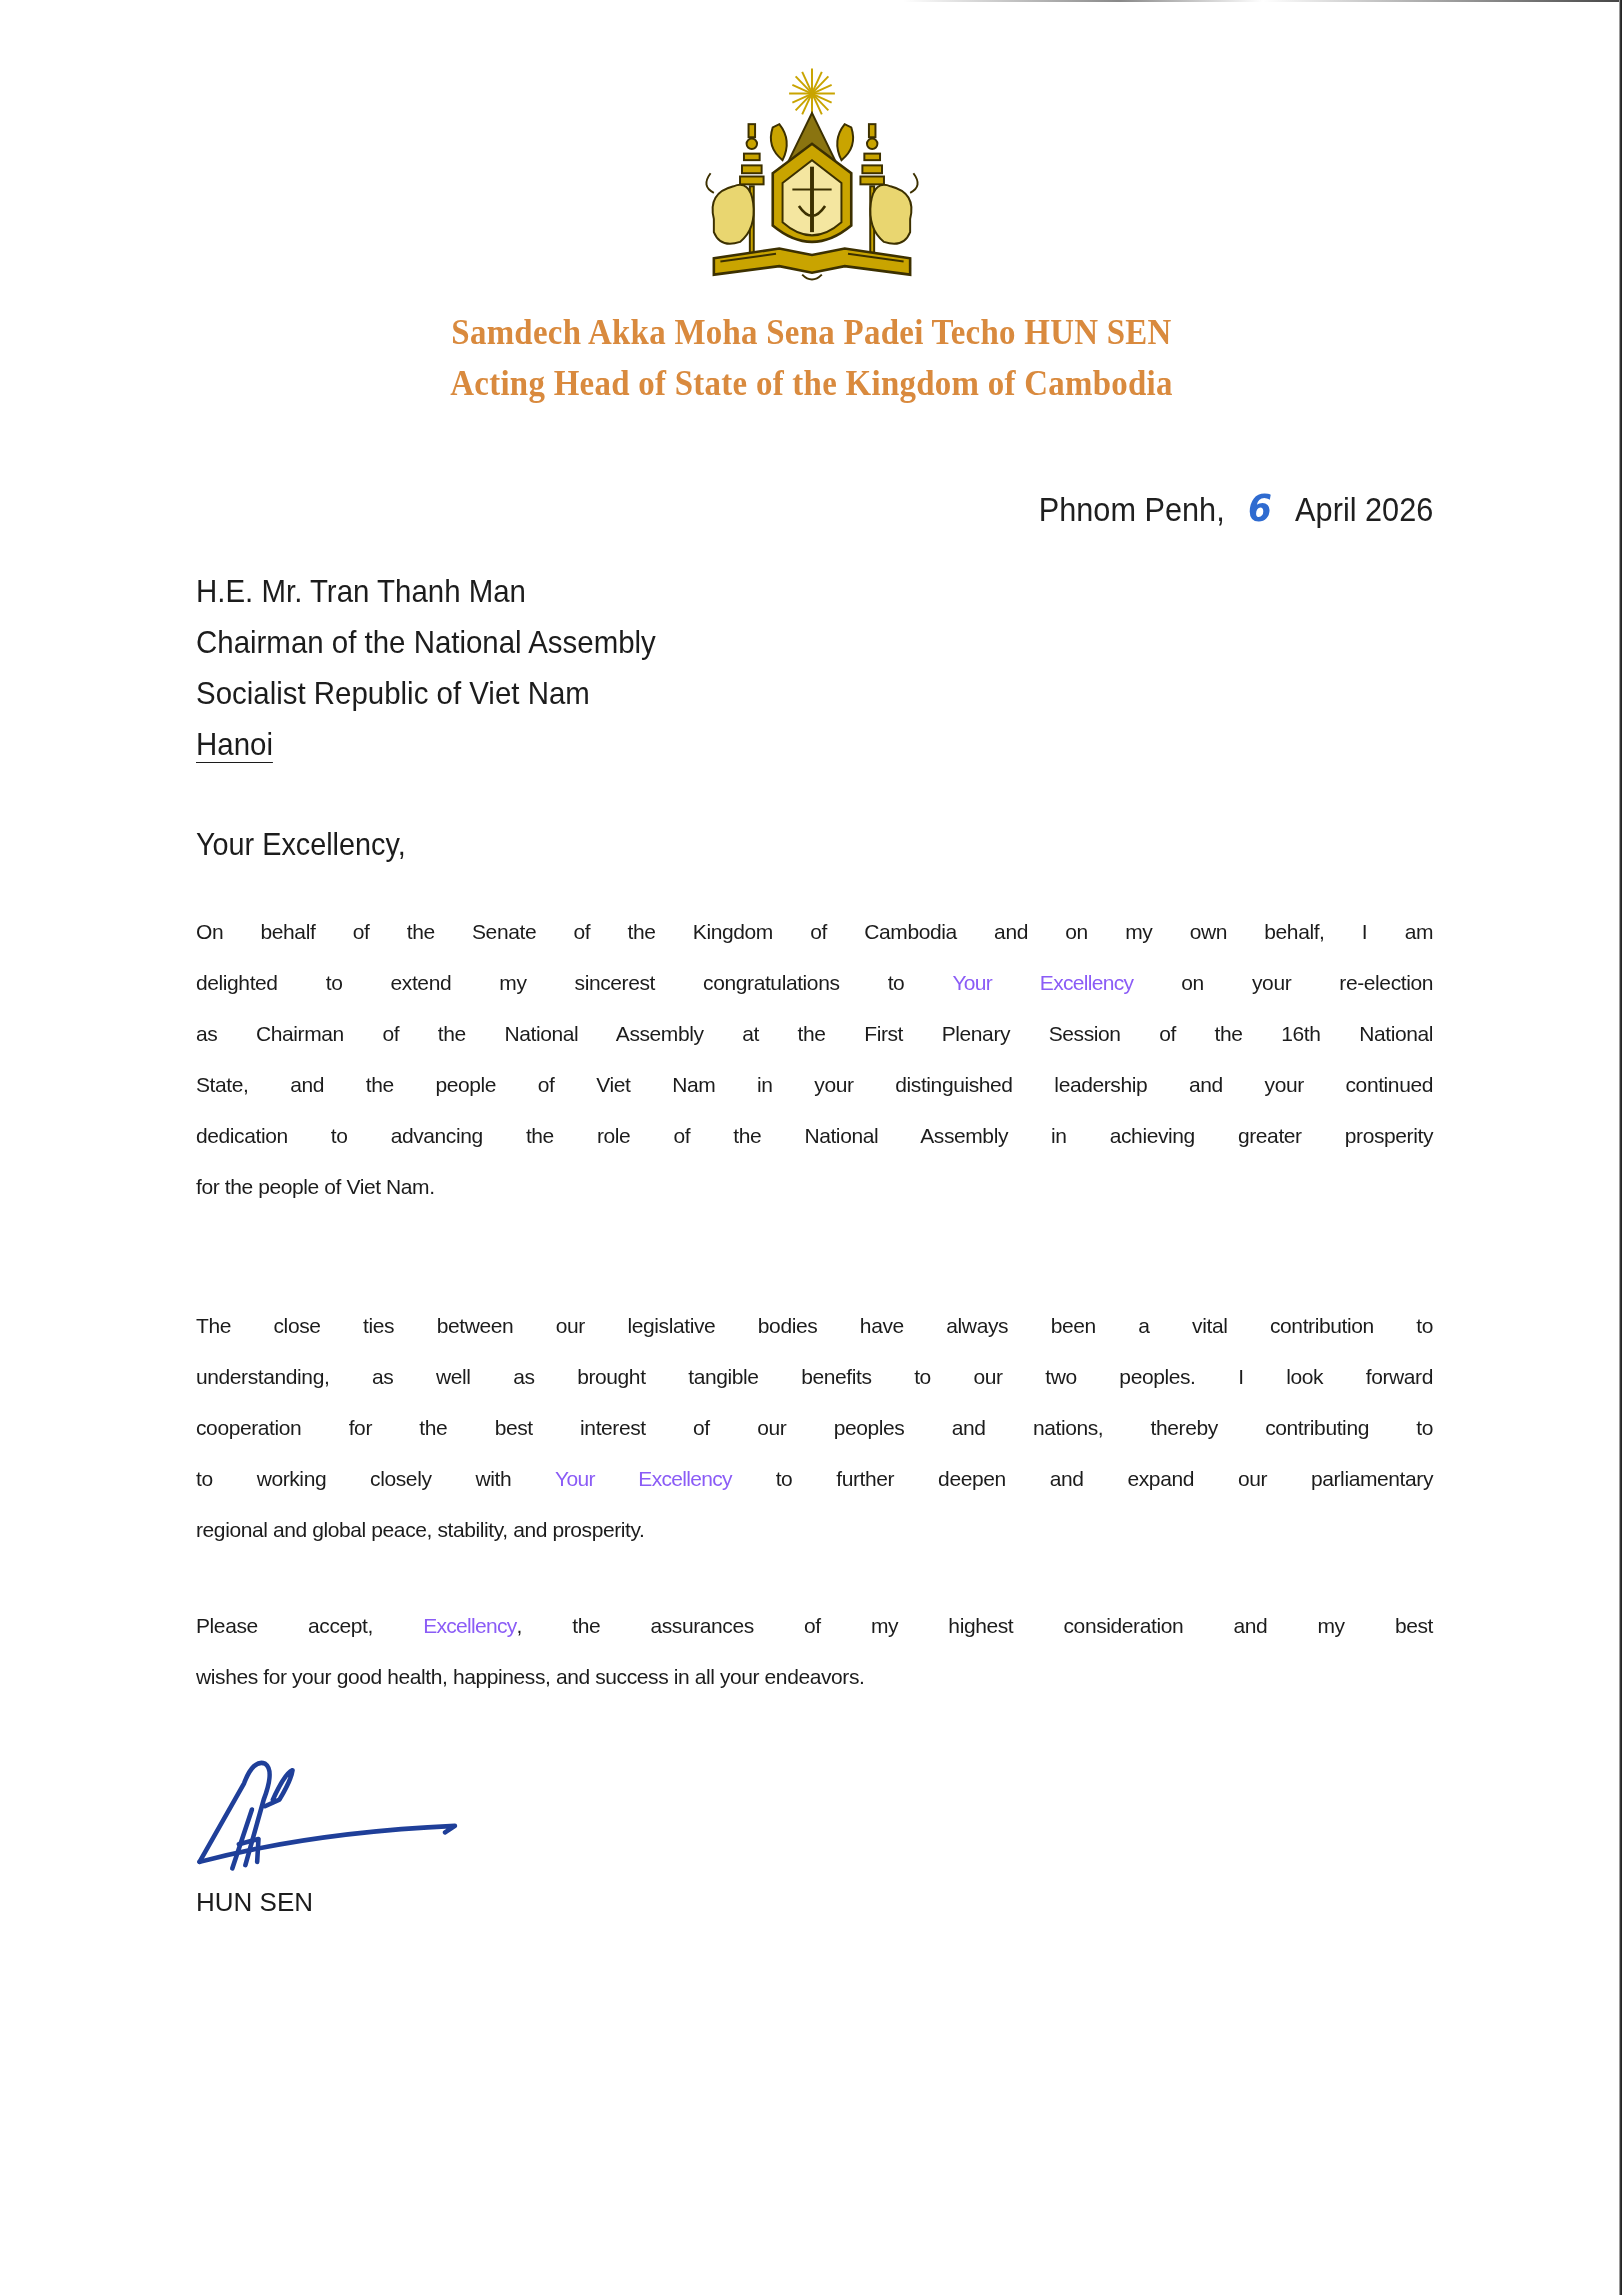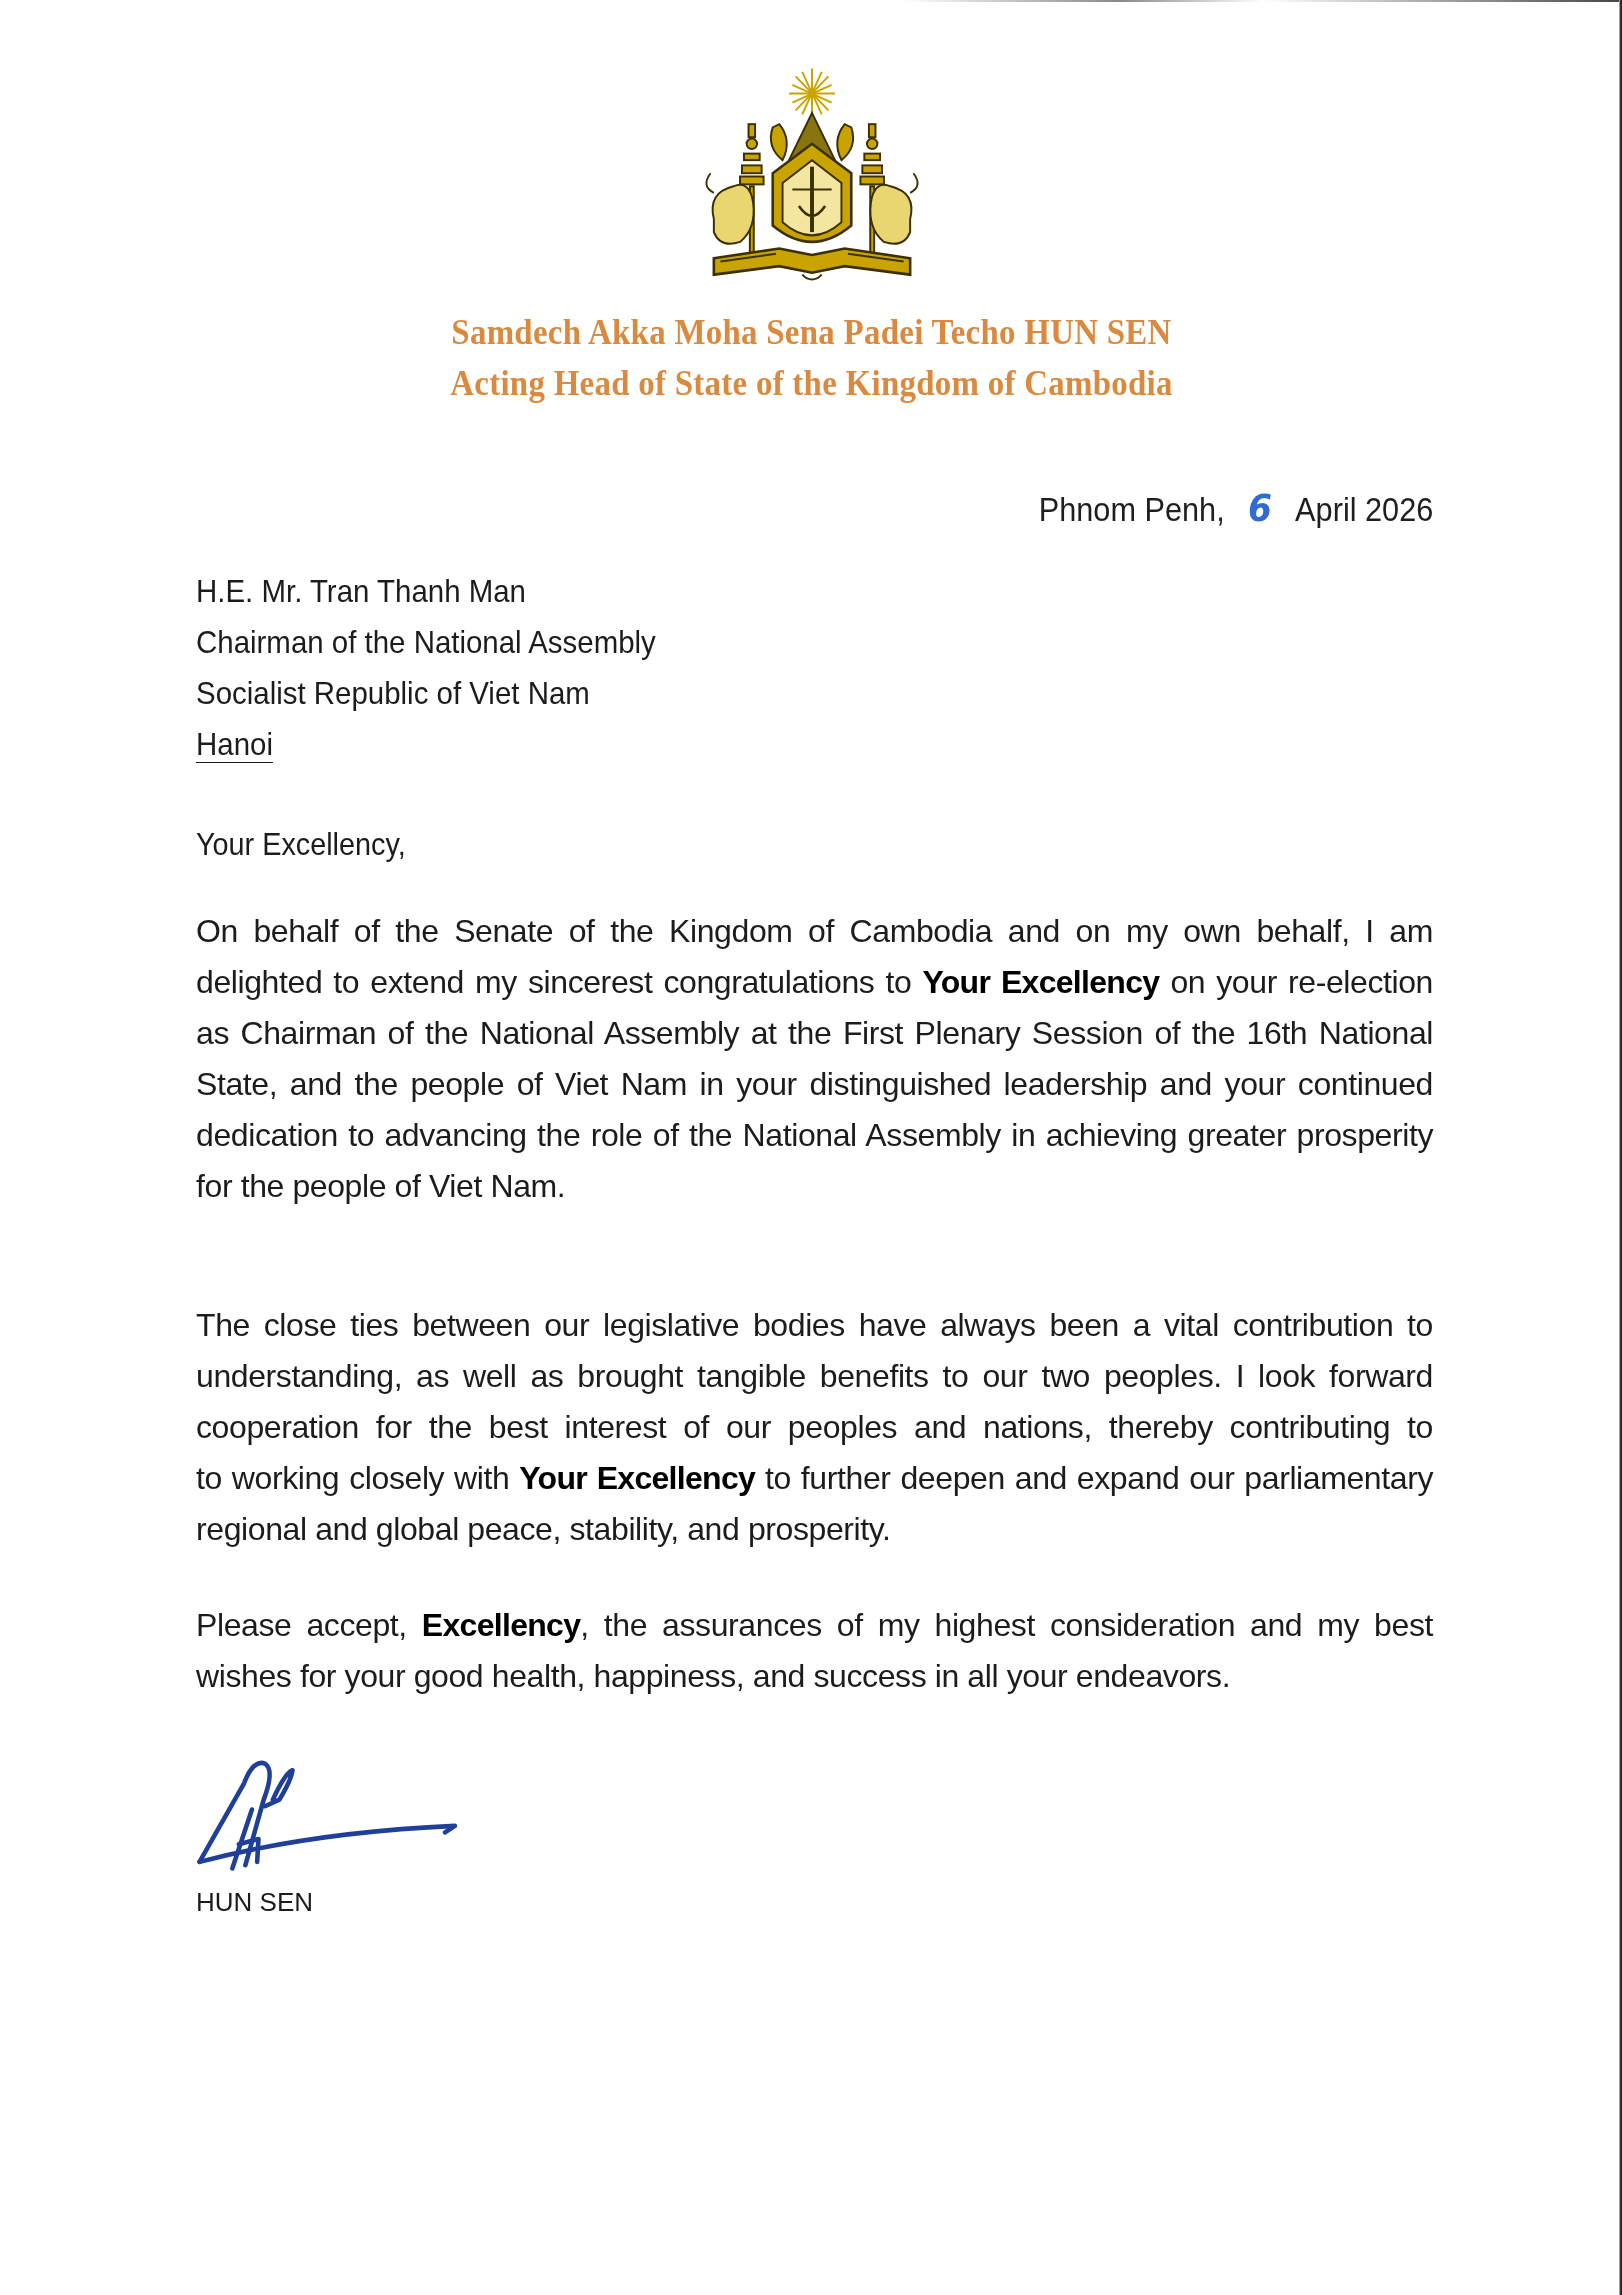--- a/index.html
+++ b/index.html
@@ -92,38 +92,38 @@
       font-size: 32px;
       white-space: nowrap;
       transform: scaleX(0.9);
       transform-origin: left top;
     }
 
     .para {
       position: absolute;
       left: 196px;
       width: 1237px;
-      font-size: 32px;
+      font-size: 21px;
       line-height: 51px;
       text-align: justify;
       text-align-last: left;
     }
     .para .line {
       display: block;
       white-space: nowrap;
       text-align: justify;
       text-align-last: justify;
       letter-spacing: -0.4px;
     }
     .para .line.last {
       text-align-last: left;
     }
     .para .strong {
-      font-weight: bold;
-      color: #000000;
+      font-weight: normal;
+      color: #8b5cf6;
       letter-spacing: -0.7px;
     }
 
     .signature {
       position: absolute;
       left: 193px;
       top: 1734px;
       width: 275px;
       height: 151px;
     }

